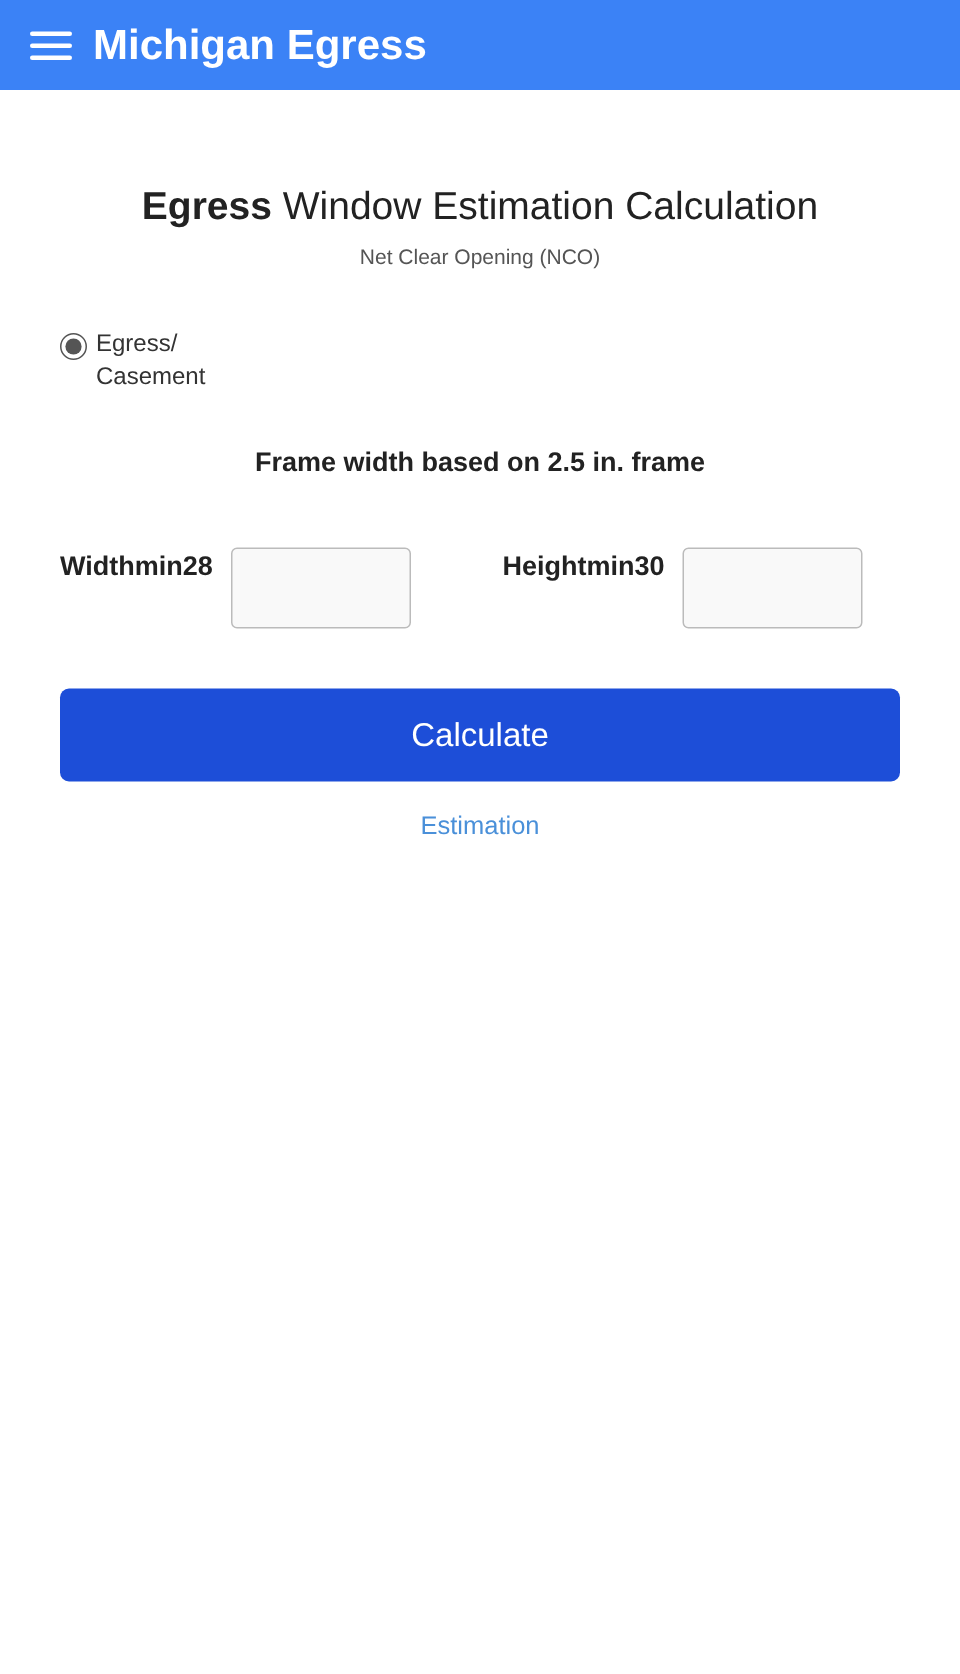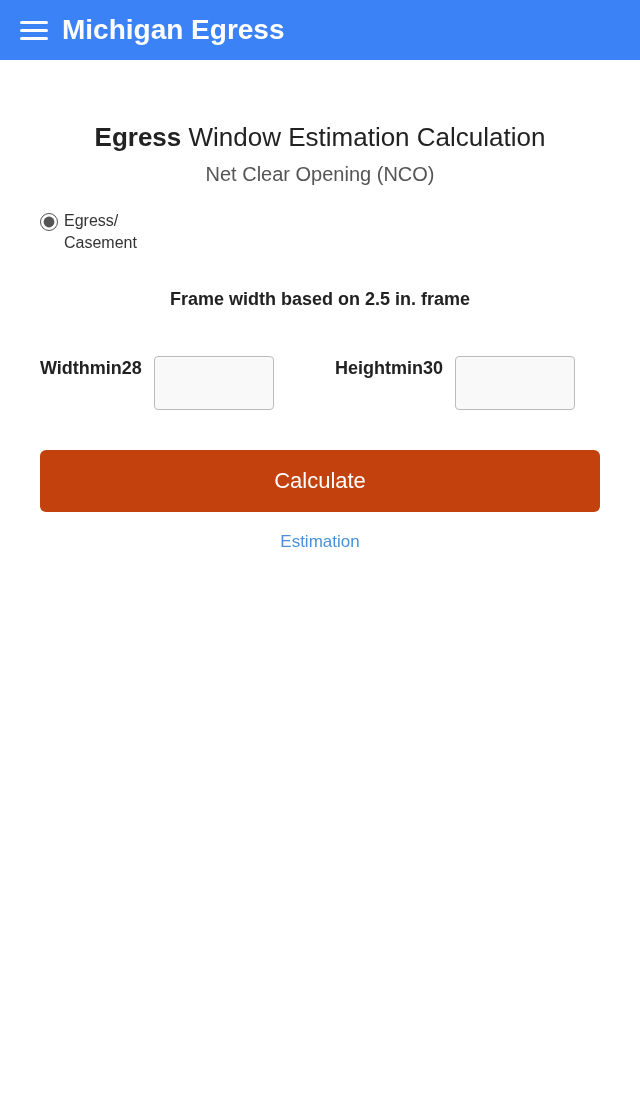--- a/index.html
+++ b/index.html
@@ -60,24 +60,24 @@
       color: #222;
       margin-bottom: 8px;
       line-height: 1.35;
     }
 
     .page-title span.bold {
       font-weight: bold;
     }
 
     .page-subtitle {
-      font-size: 20px;
+      font-size: 14px;
       color: #555;
       text-align: right;
-      margin-bottom: 24px;
+      margin-bottom: 40px;
     }
 
     
     .radio-group {
       display: flex;
       flex-direction: row;
       align-items: flex-end;
       justify-content: flex-start;
       gap: 0;
       width: 100%;
@@ -153,21 +153,21 @@
       border-radius: 4px;
       background: #f9f9f9;
       font-size: 16px;
       padding: 4px 8px;
     }
 
     
     .calculate-btn {
       width: 100%;
       max-width: 560px;
-      background-color: #c2410c;
+      background-color: #1d4ed8;
       color: #ffffff;
       font-size: 22px;
       font-weight: normal;
       padding: 18px;
       border: none;
       border-radius: 6px;
       cursor: pointer;
       text-align: center;
       margin-bottom: 20px;
     }

